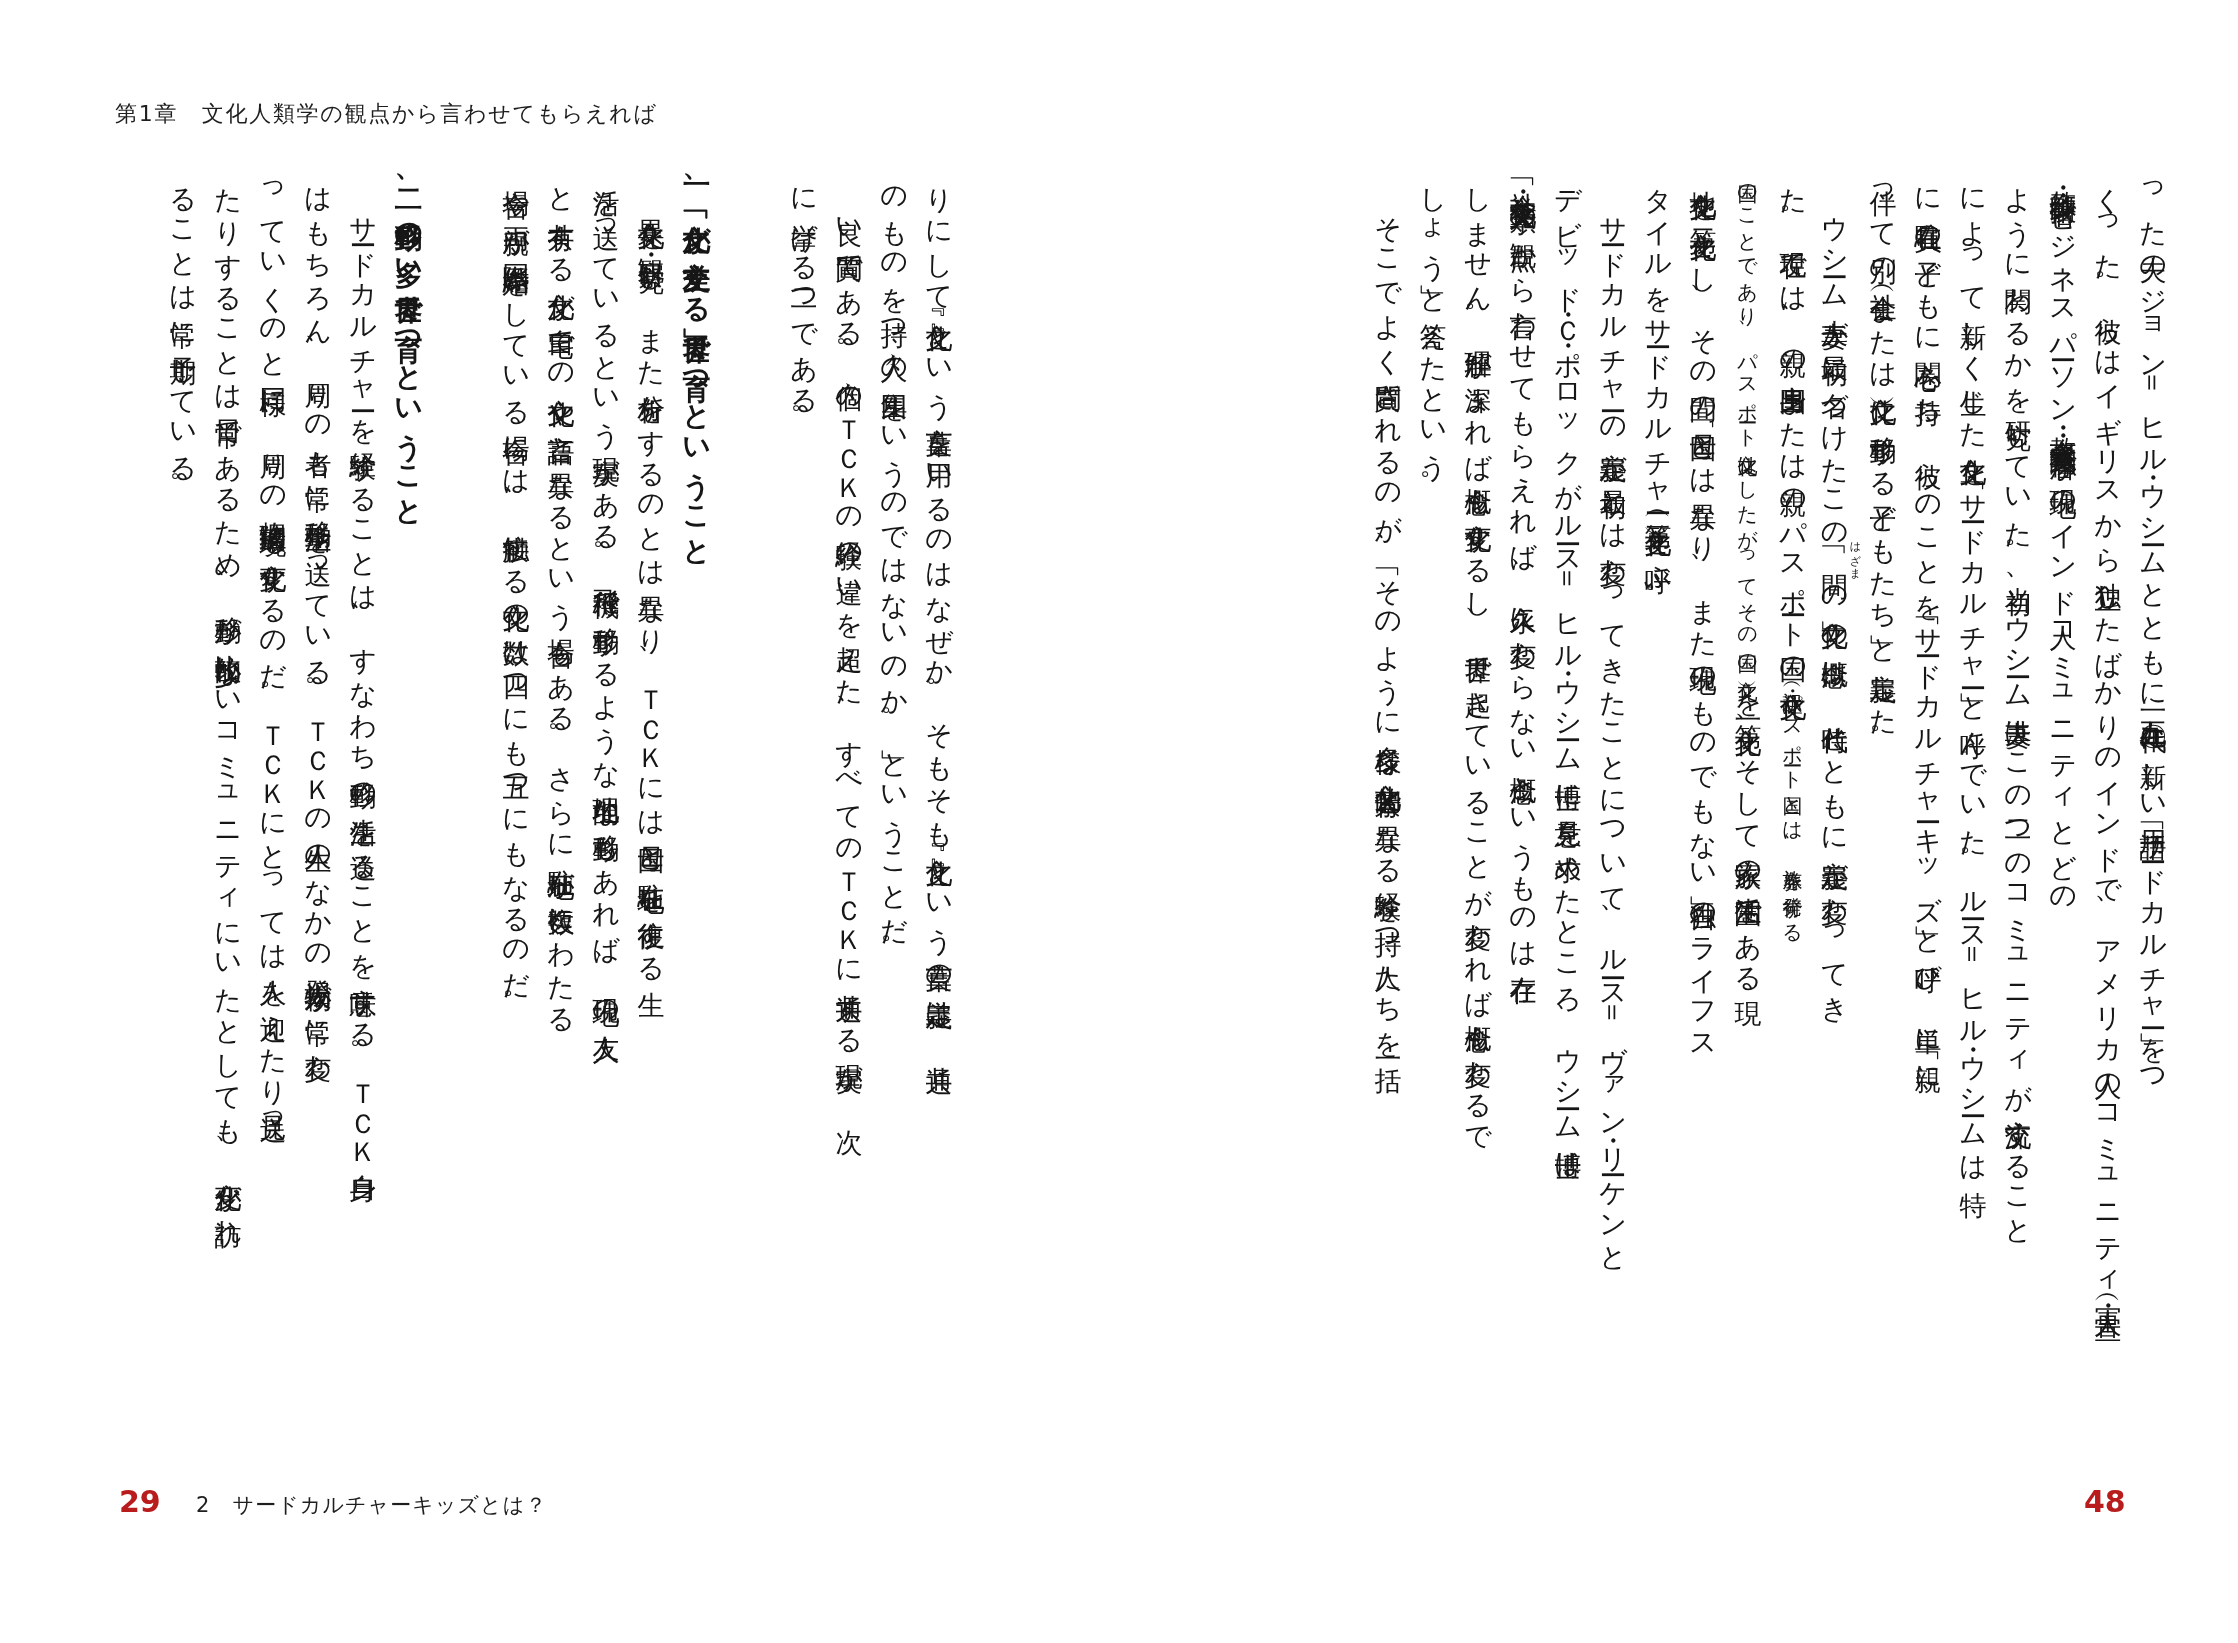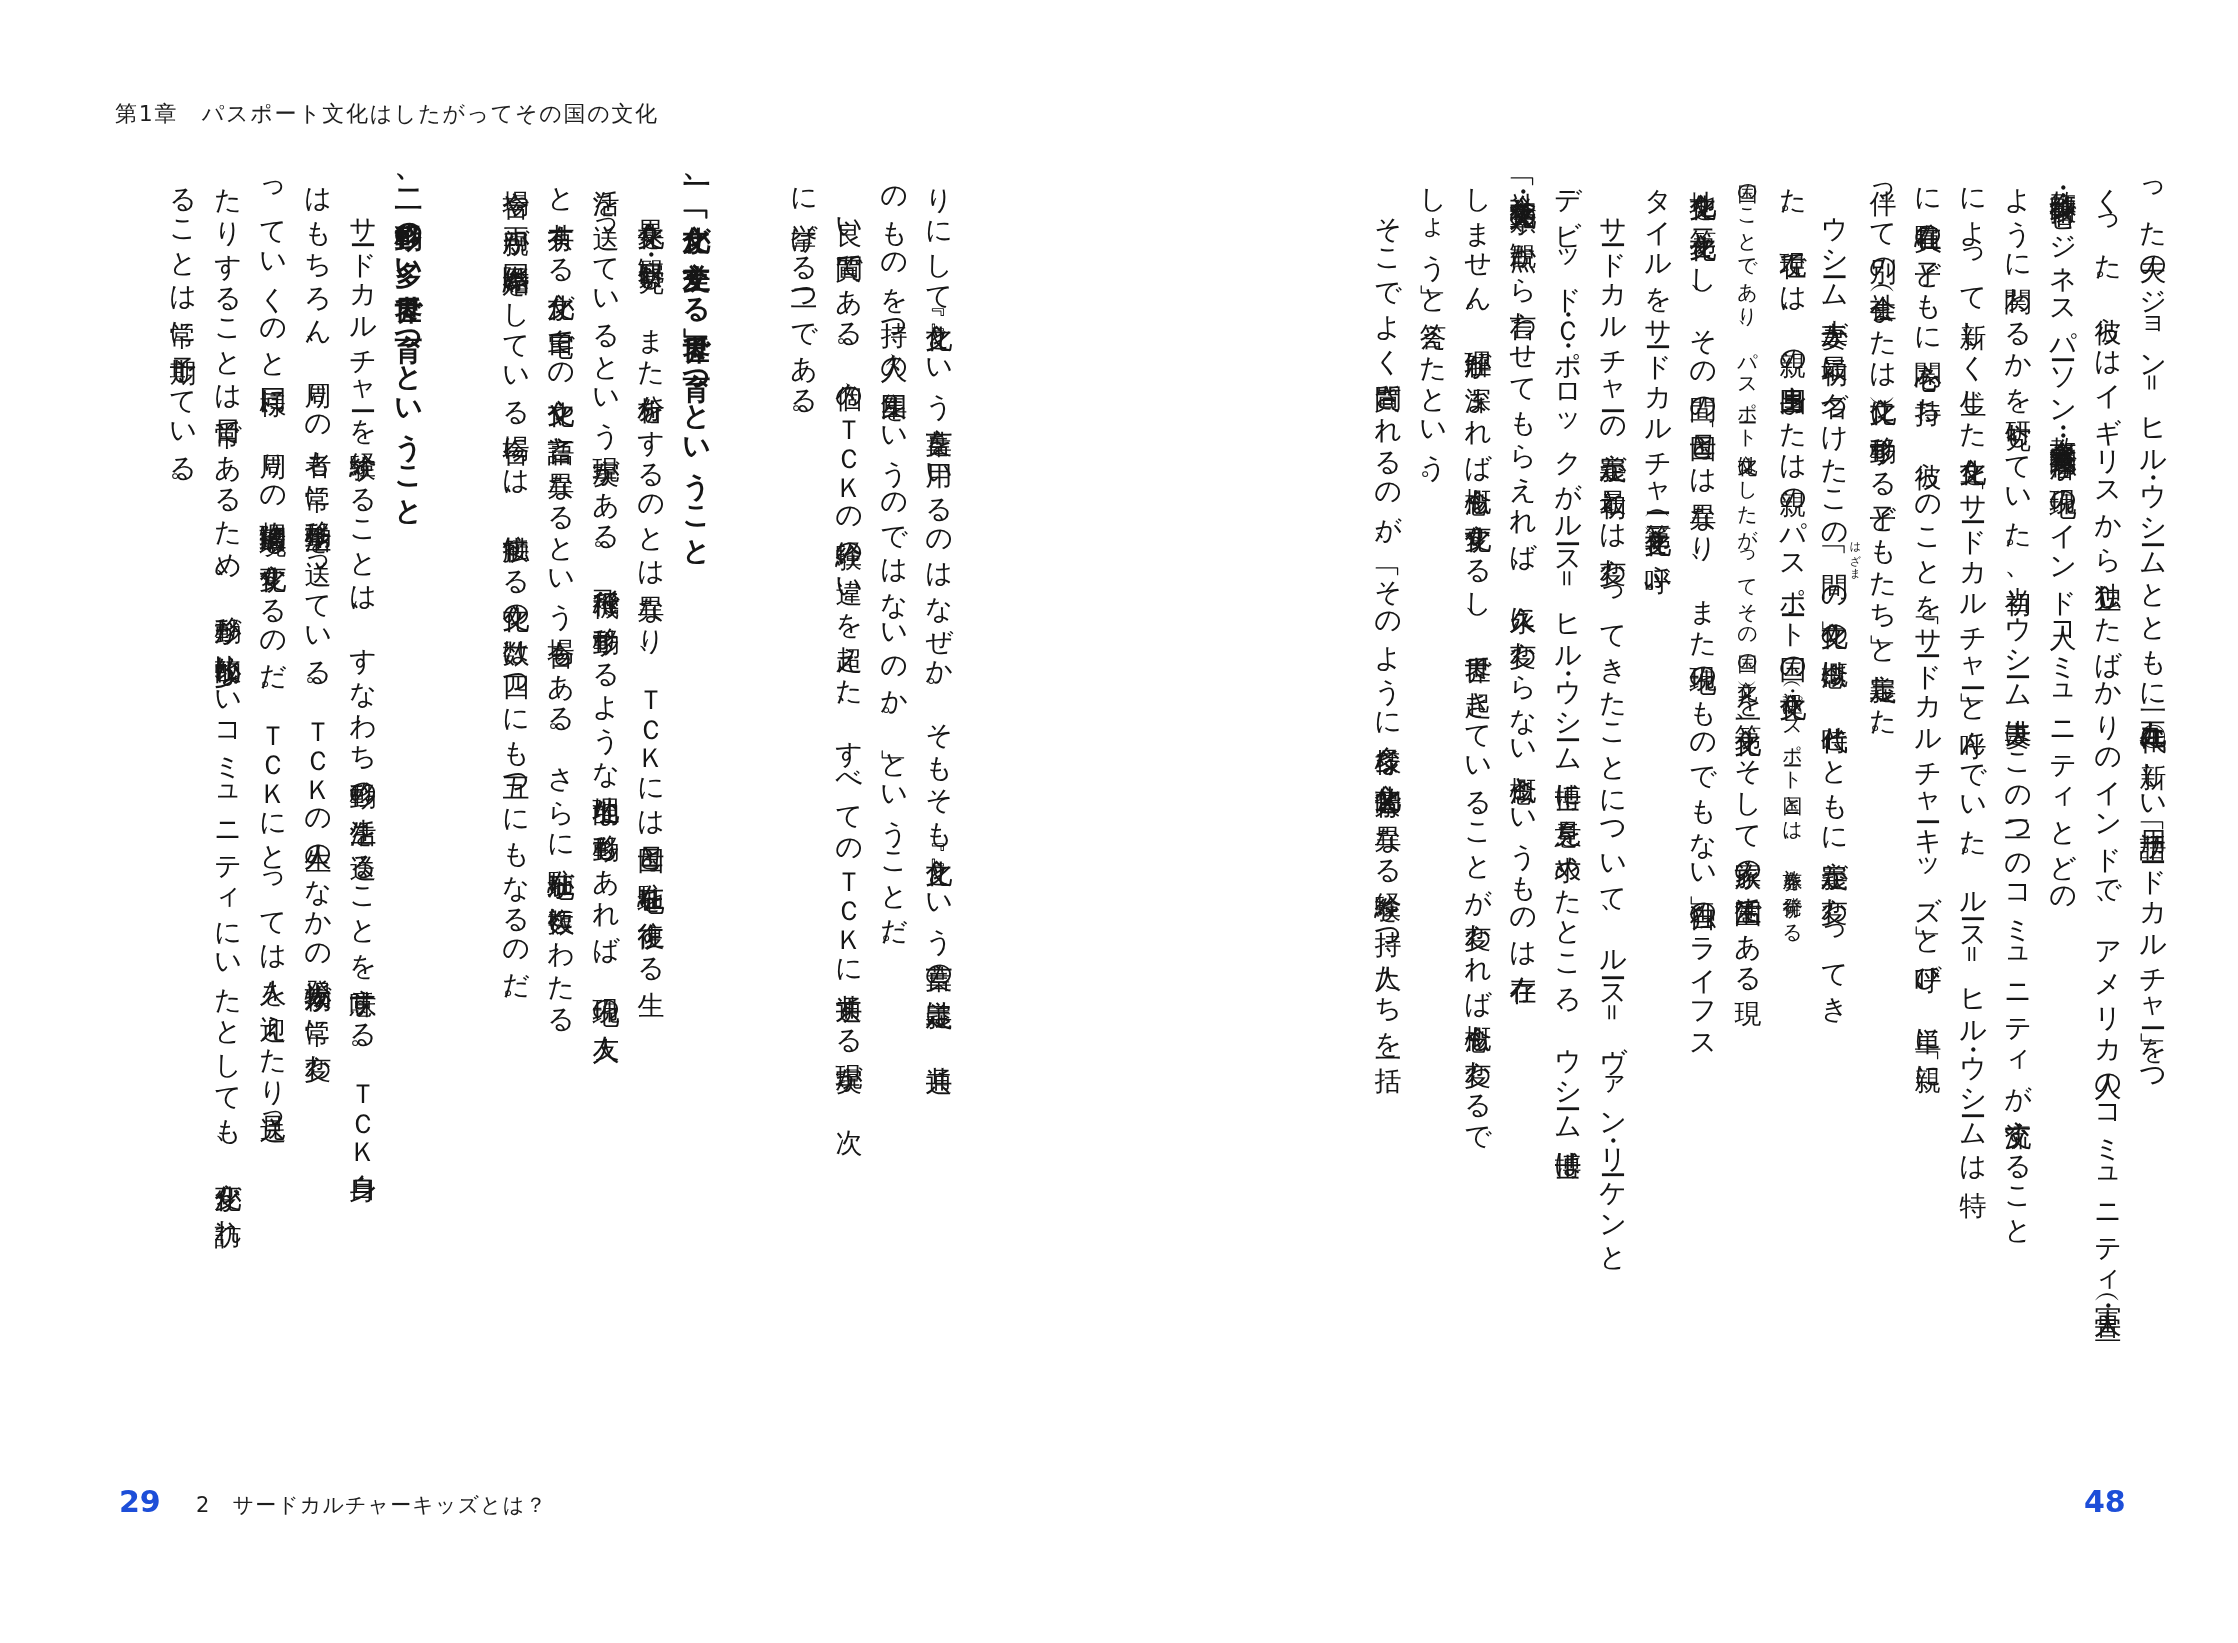--- a/index.html
+++ b/index.html
@@ -32,34 +32,34 @@
     font-family:"DejaVu Sans","Liberation Sans",sans-serif;
     font-weight:700;font-size:27.6px;margin-right:63px;
   }
   .small{font-size:20px;letter-spacing:1.7px}
   ruby{ruby-align:center}
   rt{font-size:11px;letter-spacing:0;font-family:"DejaVu Serif","Liberation Serif",serif}
   
   .pagenum{
     position:absolute;top:1484px;
     font-family:"DejaVu Sans","Liberation Sans",sans-serif;
-    font-weight:700;font-size:30px;color:#1d4ed8;
+    font-weight:700;font-size:30px;color:#b91c1c;
   }
   #pagenum-29{left:119px}
   #pagenum-28{left:2084px}
   .footer-section{
     position:absolute;left:196px;top:1491px;
     font-family:"DejaVu Sans","Liberation Sans",sans-serif;
     font-size:21px;letter-spacing:1.1px;color:#1e1e1e;white-space:nowrap;
   }
 </style>
 </head>
 <body>
 
-<div class="running-header">第1章　パスポート文化はしたがってその国の文化</div>
+<div class="running-header">第1章　文化人類学の観点から言わせてもらえれば</div>
 
 <div id="page28-cols" class="colwrap">
     <div class="col">った夫のジョン＝ヒル・ウシームとともに一九五〇年代に新しい用語「サードカルチャー」をつ</div>
     <div class="col">くった。彼らはイギリスから独立したばかりのインドで、アメリカ人のコミュニティ（軍人・宣</div>
     <div class="col">教師・技術者・ビジネスパーソン・教育者・報道関係者）が現地のインド人コミュニティとどの</div>
     <div class="col">ように関わるかを研究していた。当初、ウシーム夫妻はこの二つのコミュニティが交流すること</div>
     <div class="col">によって新しく生じた文化を「サードカルチャー」と呼んでいた。ルース＝ヒル・ウシームは特</div>
     <div class="col">に駐在員の子どもに関心を持ち、彼らのことを「サードカルチャーキッズ」と呼び、単に「親に</div>
     <div class="col">伴って別の社会（または文化）に移動する子どもたち」と定義した。</div>
     <div class="col">　ウシーム夫妻が最初に名づけたこの「<ruby>間<rt>はざま</rt></ruby>の文化」の概念は、時代とともに定義が変わってき</div>

